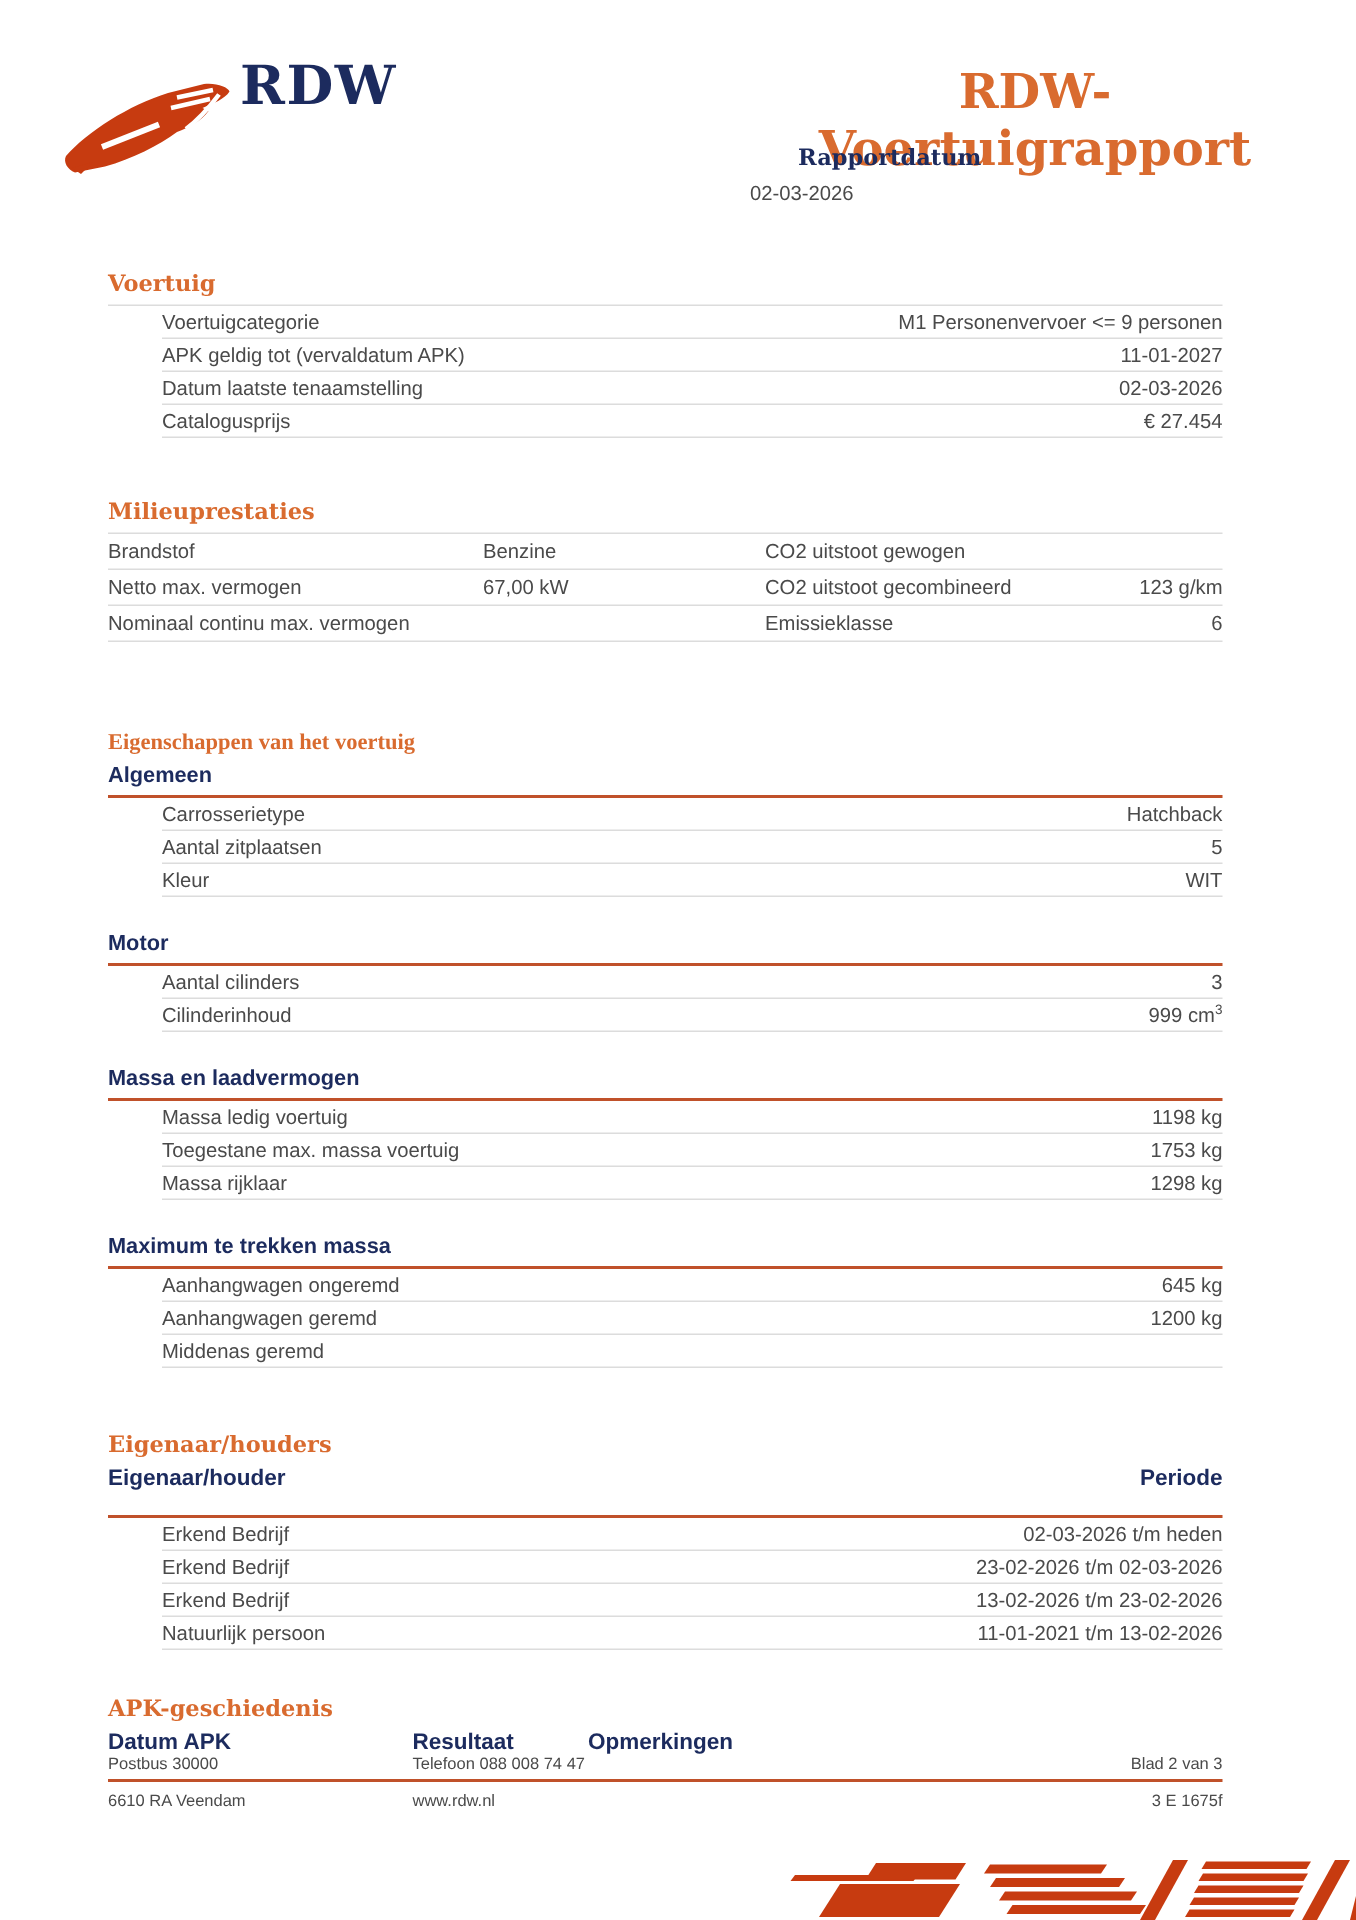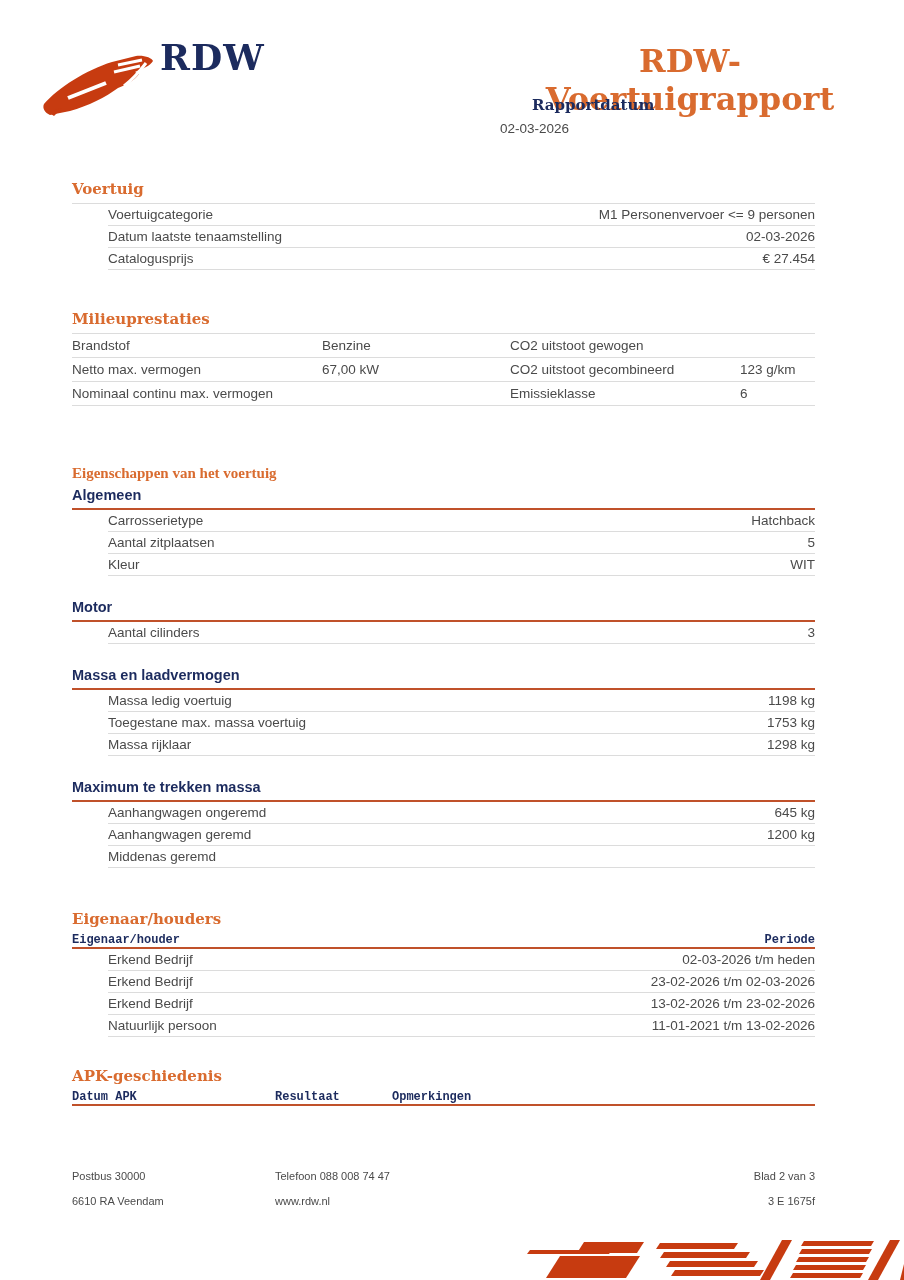--- a/index.html
+++ b/index.html
@@ -39,33 +39,33 @@
   .rows{border-top:1px solid var(--divider);}
   .rows.no-top{border-top:none;}
   .row{
     display:flex;justify-content:space-between;align-items:center;
     height:21px;border-bottom:1px solid var(--divider);font-size:13.5px;color:var(--body);margin-left:36px;
   }
   .mrow{
     display:grid;grid-template-columns:250px 188px 230px 1fr;align-items:center;
     height:23px;border-bottom:1px solid var(--divider);font-size:13.5px;color:var(--body);
   }
-  .mrow .val{}
+  .mrow .val{text-align:right;}
   .sub-heading{
     font-family:"Liberation Sans", sans-serif;font-weight:bold;font-size:14.5px;color:var(--navy);
     padding-bottom:5px;border-bottom:2px solid var(--underline);margin-top:3px;
   }
   .gap40{margin-top:40px;}
   .gap62{margin-top:59px;font-family:Liberation Serif, serif;}
   .gap24{margin-top:23px;}
   .gap42{margin-top:42px;}
   .gap30{margin-top:30px;}
   .owner-head,.apk-head{
-    font-family:Liberation Mono, monospace;font-weight:bold;font-size:12px;color:var(--navy);
-    padding-bottom:0;border-bottom:2px solid var(--underline);
+    font-family:Liberation Sans, sans-serif;font-weight:bold;font-size:15px;color:var(--navy);
+    padding-bottom:16px;border-bottom:2px solid var(--underline);
   }
   .owner-head{display:flex;justify-content:space-between;}
   .apk-head{display:grid;grid-template-columns:203px 117px 1fr;}
   sup{font-size:9px;}
   
   .footer{
     position:absolute;left:72px;top:1170px;width:743px;font-size:11px;color:var(--body);
   }
   .footer-line{display:grid;grid-template-columns:203px 1fr auto;margin-bottom:13px;}
   .footer-line .right{text-align:right;}
@@ -98,20 +98,24 @@
 
 <div class="content">
 
   <div class="section-heading">Voertuig</div>
   <div class="rows">
     <div class="row">
       <span>Voertuigcategorie</span>
       <span>M1 Personenvervoer &lt;= 9 personen</span>
     </div>
     <div class="row">
+      <span>APK geldig tot (vervaldatum APK)</span>
+      <span>11-01-2027</span>
+    </div>
+    <div class="row">
       <span>Datum laatste tenaamstelling</span>
       <span>02-03-2026</span>
     </div>
     <div class="row">
       <span>Catalogusprijs</span>
       <span>€ 27.454</span>
     </div>
   </div>
 
   <div class="section-heading gap40">Milieuprestaties</div>
@@ -153,20 +157,24 @@
       <span>WIT</span>
     </div>
   </div>
 
   <div class="sub-heading gap24">Motor</div>
   <div class="rows no-top">
     <div class="row">
       <span>Aantal cilinders</span>
       <span>3</span>
     </div>
+    <div class="row">
+      <span>Cilinderinhoud</span>
+      <span><span>999 cm</span><sup>3</sup></span>
+    </div>
   </div>
 
   <div class="sub-heading gap24">Massa en laadvermogen</div>
   <div class="rows no-top">
     <div class="row">
       <span>Massa ledig voertuig</span>
       <span>1198 kg</span>
     </div>
     <div class="row">
       <span>Toegestane max. massa voertuig</span>

